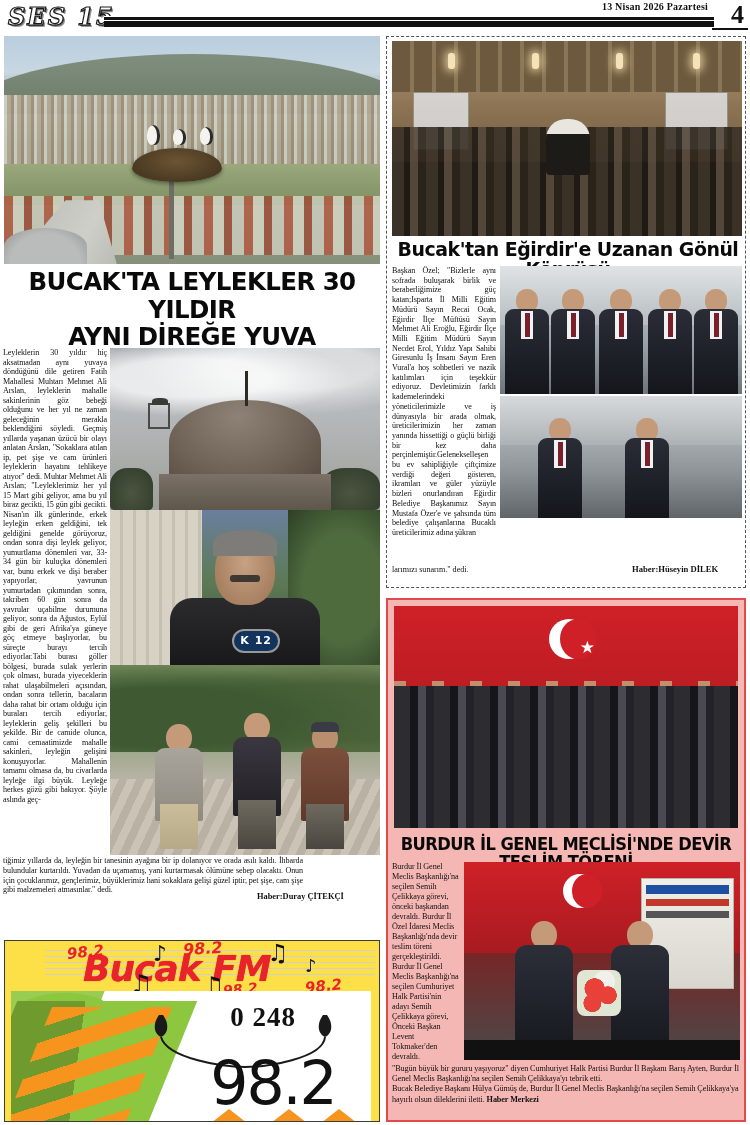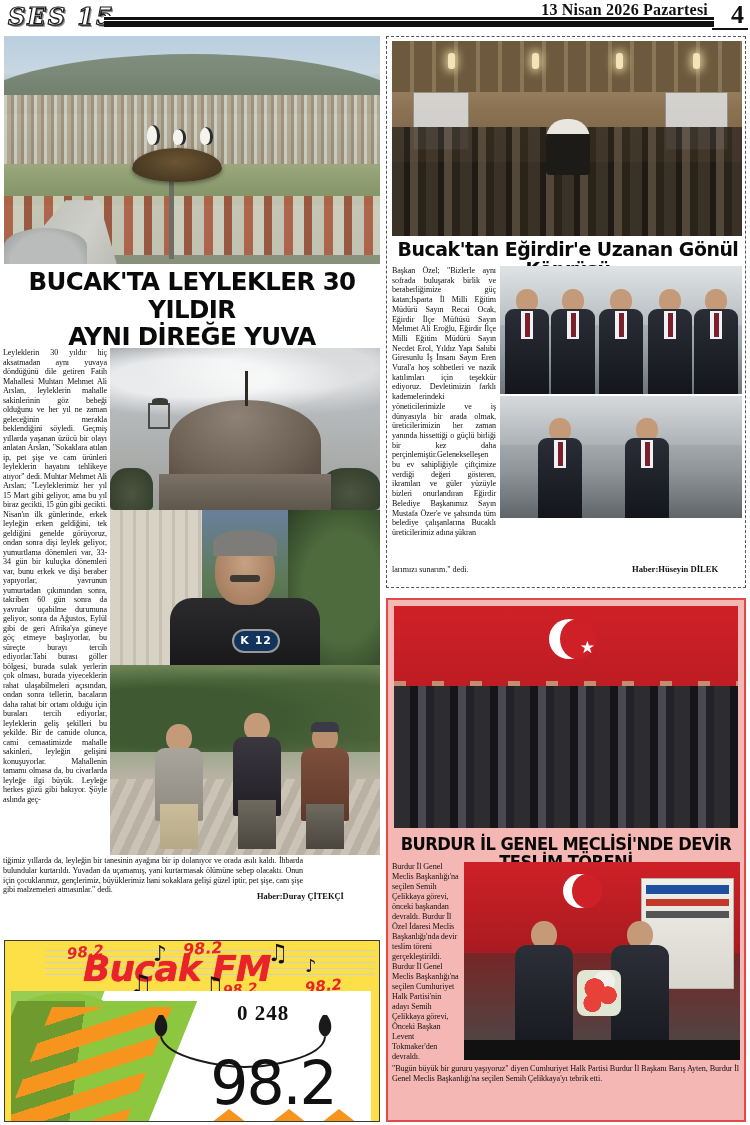--- a/index.html
+++ b/index.html
@@ -32,21 +32,21 @@
     background:#111;
     border-top:1px solid #fff;
     border-bottom:1px solid #fff;
   }
   .rule-bar:after{
     content:""; position:absolute; left:0; top:3px; width:100%; height:1px; background:#fff;
   }
   .date-line {
     position:absolute; right:42px; top:1px;
     font-family:"Liberation Serif", serif;
-    font-weight:bold; font-size:16px; color:#111;
+    font-weight:bold; font-size:10px; color:#111;
     letter-spacing:.2px;
   }
   .page-num {
     position:absolute; right:6px; top:2px;
     font-family:"Liberation Serif", serif;
     font-weight:bold; font-size:26px; color:#111;
     line-height:26px;
   }
   .page-num-underline{
     position:absolute; right:2px; top:28px; width:36px; height:2px; background:#111;
@@ -312,21 +312,21 @@
     transform:skewX(-22deg);
   }
   .ad-fm .green-patch{
     position:absolute; left:0; top:0; width:130px; height:110px;
     background:#8dc63f; clip-path:polygon(0 0, 72% 0, 40% 100%, 0 100%);
     opacity:.9;
   }
   .ad-fm .phone{
     position:absolute; left:150px; top:60px; width:216px; text-align:center;
     font-family:"Liberation Serif", serif; font-weight:bold; color:#111;
-    font-size:21px; line-height:1.22; letter-spacing:1px;
+    font-size:27px; line-height:1.22; letter-spacing:1px;
   }
   .ad-fm .bigfreq{
     position:absolute; left:168px; top:112px; width:200px; text-align:center;
     font-family:"DejaVu Sans", sans-serif; font-weight:normal; color:#111;
     font-size:60px; line-height:60px; letter-spacing:-2px;
   }
   .ad-fm .earbuds{
     position:absolute; left:140px; top:68px; width:200px; height:60px;
   }
   .ad-fm .earbuds svg{ width:100%; height:100%; }
@@ -768,13 +768,16 @@
   <div class="m m2">
       <div class="hd"></div>
       <div class="bd"></div>
     </div>
   <div class="bouquet"></div>
   <div class="blackstripe"></div>
 </div>
 
 <div class="r2-tail">
   <div>"Bugün büyük bir gururu yaşıyoruz" diyen Cumhuriyet Halk Partisi Burdur İl Başkanı Barış Ayten, Burdur İl Genel Meclis Başkanlığı'na seçilen Semih Çelikkaya'yı tebrik etti.</div>
+  <div>
+    <span>Bucak Belediye Başkanı Hülya Gümüş de, Burdur İl Genel Meclis Başkanlığı'na seçilen Semih Çelikkaya'ya hayırlı olsun dileklerini iletti. </span><span class="credit-r2">Haber Merkezi</span>
+  </div>
 </div>
 
 </body></html>

